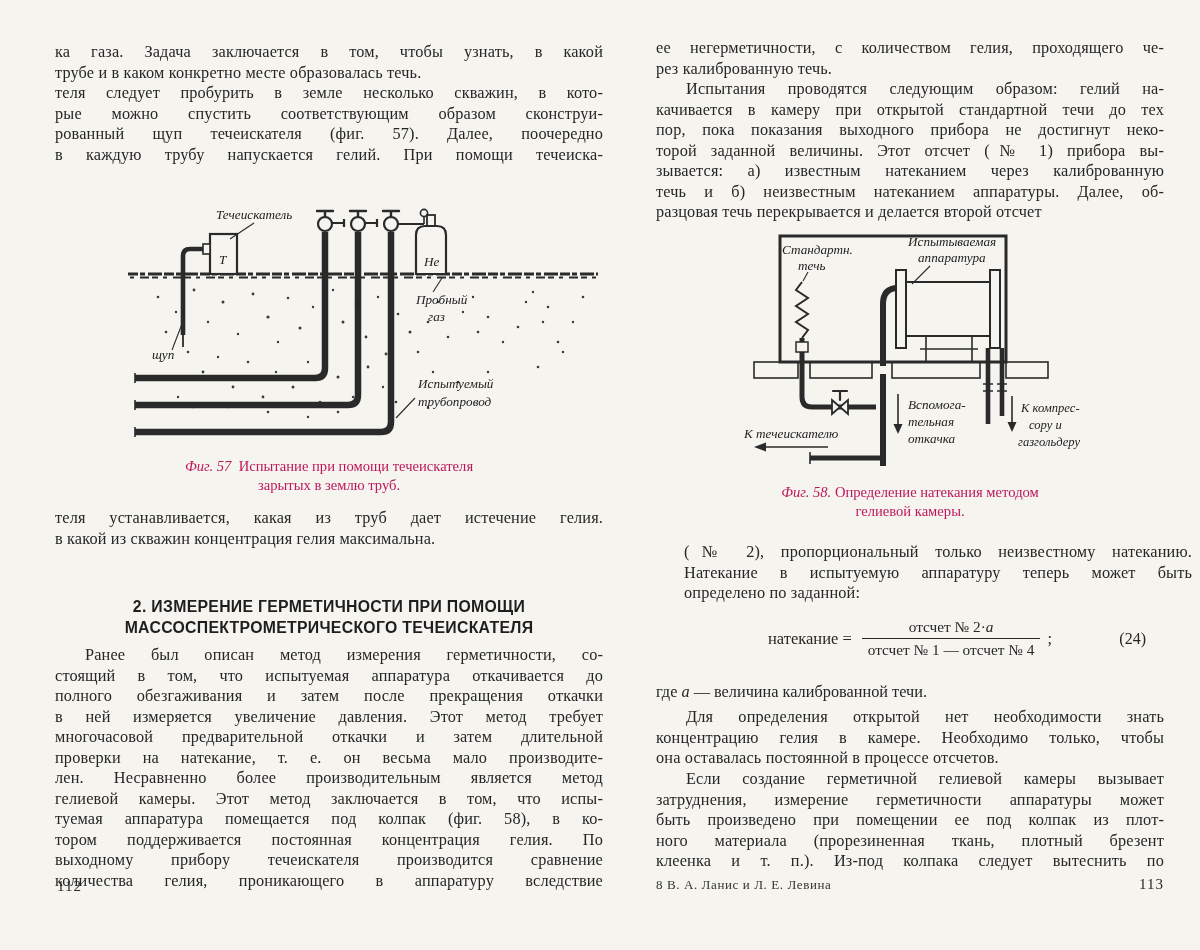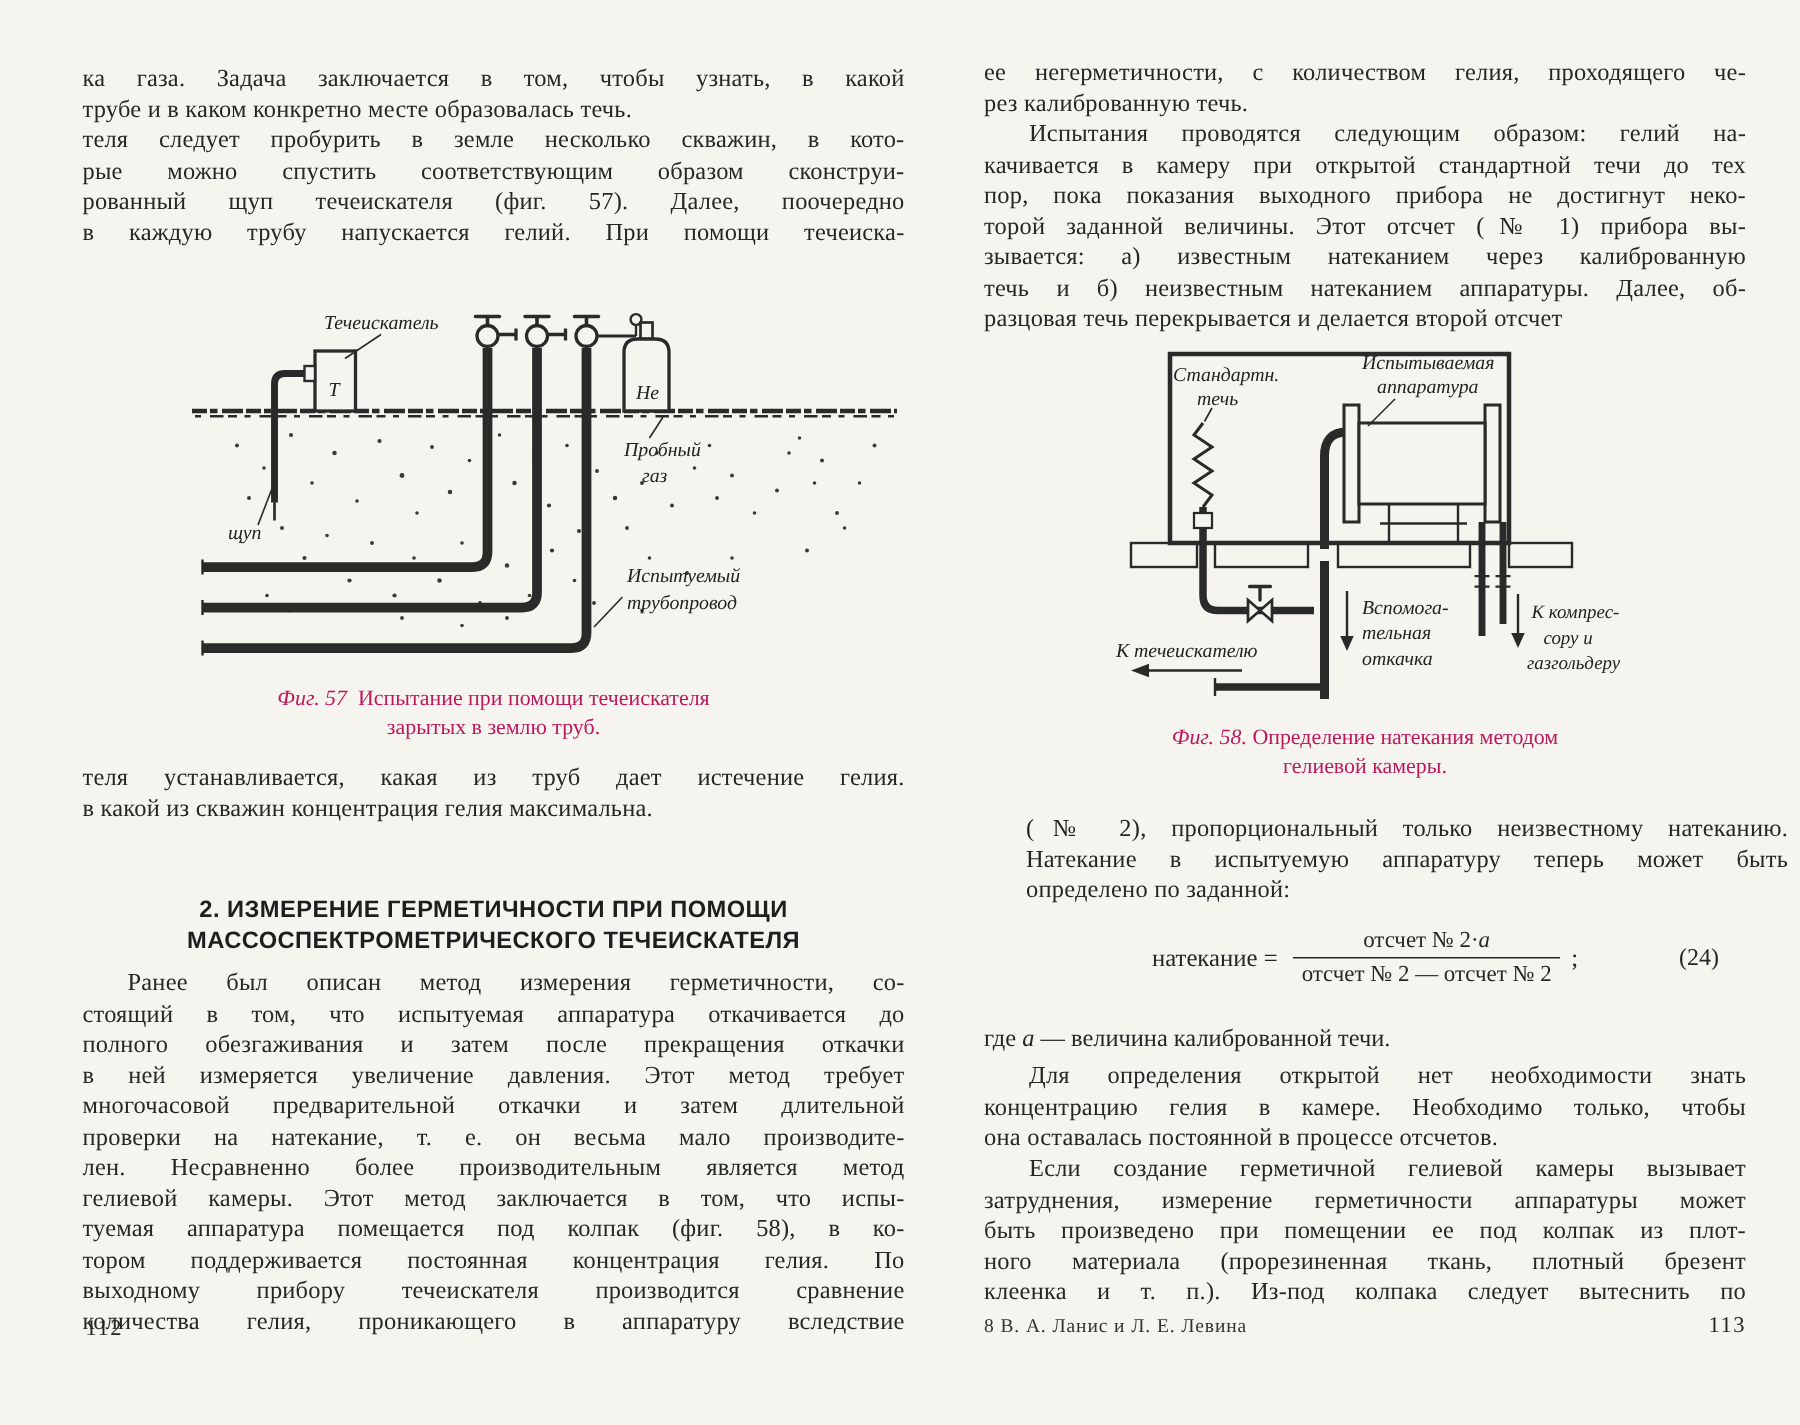--- a/index.html
+++ b/index.html
@@ -319,21 +319,21 @@
 <div class="block bodytext" style="left:656px;top:542px;width:508px;margin-left:28px;">
     <div class="line">(№ 2), пропорциональный только неизвестному натеканию.</div>
     <div class="line">Натекание в испытуемую аппаратуру теперь может быть</div>
     <div class="line last">определено по заданной:</div>
   </div>
 
 <div class="block formula" style="left:656px;top:618px;width:508px;">
   <span>натекание =</span>
   <span class="frac">
     <span class="num"><span>отсчет № 2·</span><span class="varit">a</span></span>
-    <span class="den">отсчет № 2 — отсчет № 2</span>
+    <span class="den">отсчет № 1 — отсчет № 4</span>
   </span>
   <span>;</span>
   <span class="eqnum">(24)</span>
 </div>
 
 <div class="block" style="left:656px;top:682px;width:508px;font-size:16.3px;">
   <span>где </span><span class="varit">a</span><span> — величина калиброванной течи.</span>
 </div>
 
 <div class="block bodytext" style="left:656px;top:707px;width:508px;">

